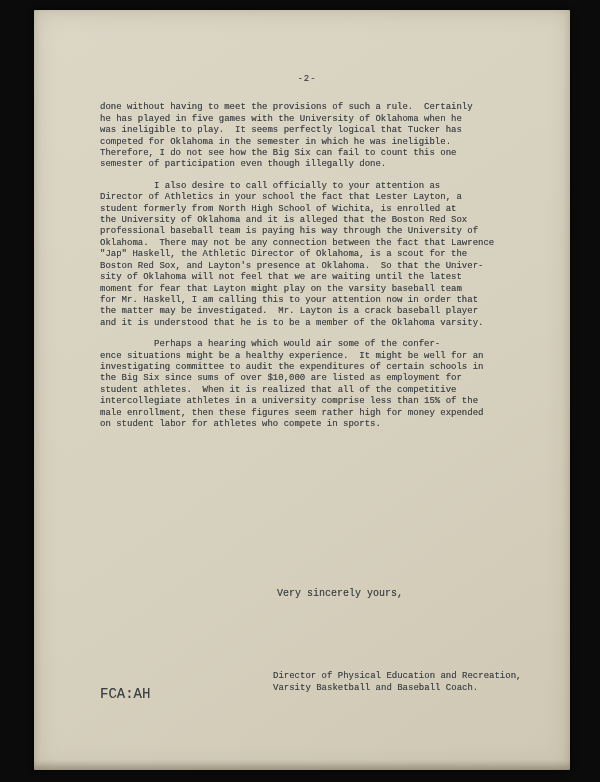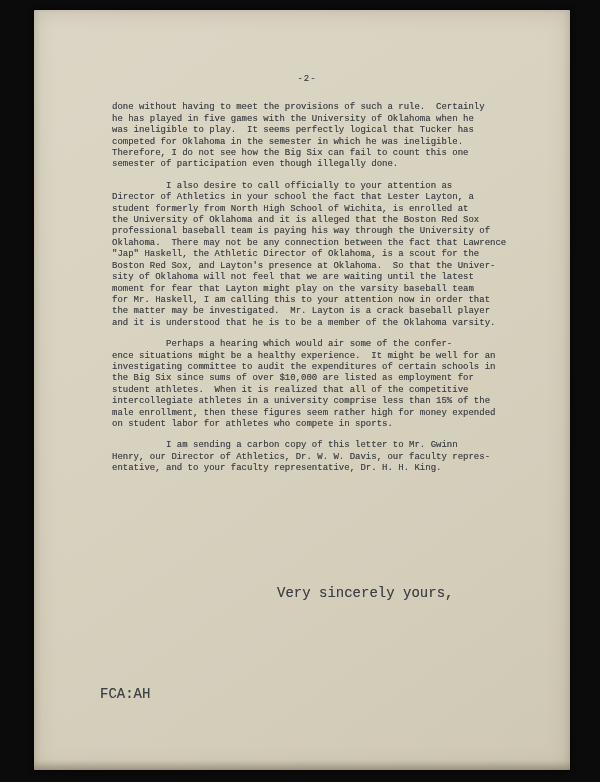--- a/index.html
+++ b/index.html
@@ -41,29 +41,29 @@
     font-size: 9px;
     line-height: 11.4px;
     text-shadow: 0 0 0.5px rgba(60,64,70,0.55);
   }
   .page-number {
     text-align: center;
     margin-bottom: 17px;
     letter-spacing: 1px;
   }
   .content p {
-    margin: 0 0 10px 12px;
+    margin: 0 0 10px 0;
     white-space: pre-wrap;
   }
   .closing {
     position: absolute;
     left: 243px;
     top: 578px;
     color: #3d4145;
-    font-size: 14px;
+    font-size: 10px;
     line-height: 11.4px;
     text-shadow: 0 0 0.5px rgba(60,64,70,0.55);
   }
   .sig-block {
     position: absolute;
     left: 239px;
     top: 660px;
     color: #3d4145;
     font-size: 9px;
     line-height: 12px;
@@ -110,23 +110,24 @@
 
     <p>          Perhaps a hearing which would air some of the confer-
 ence situations might be a healthy experience.  It might be well for an
 investigating committee to audit the expenditures of certain schools in
 the Big Six since sums of over $10,000 are listed as employment for
 student athletes.  When it is realized that all of the competitive
 intercollegiate athletes in a university comprise less than 15% of the
 male enrollment, then these figures seem rather high for money expended
 on student labor for athletes who compete in sports.</p>
 
-    <p>          I am sending a carbon copy of this letter to Mr. Gwinn
-Henry, our Director of Athletics, Dr. W. W. Davis, our faculty repres-
-entative, and to your faculty representative, Dr. H. H. King.</p>
   </div>
 
   <div class="closing">Very sincerely yours,</div>
 
+  <div class="sig-block">
+    <div>Director of Physical Education and Recreation,</div>
+    <div>Varsity Basketball and Baseball Coach.</div>
+  </div>
 
   <div class="initials">FCA:AH</div>
 
 </div>
 
 </body></html>

